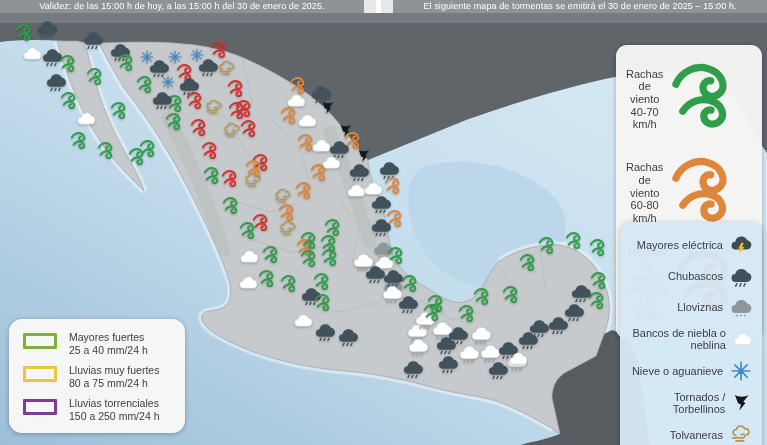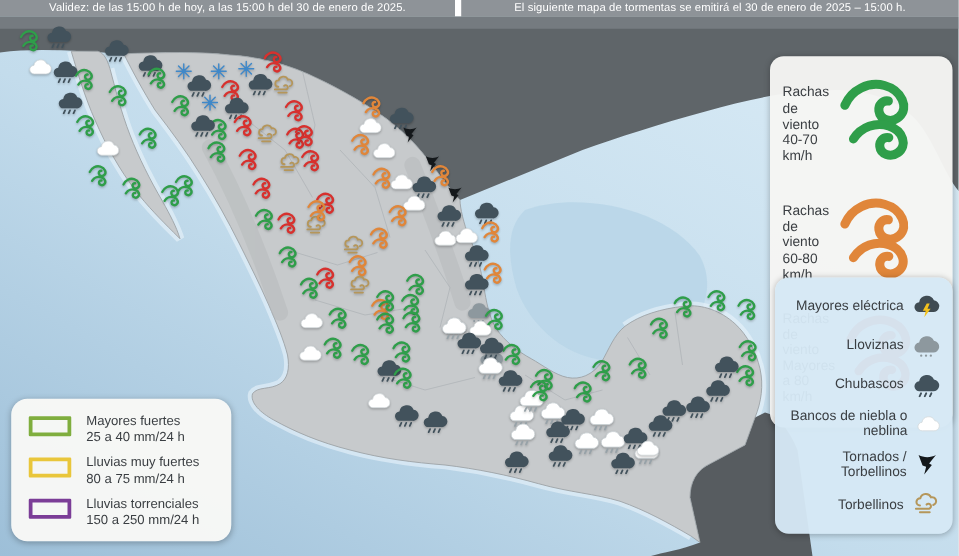--- a/index.html
+++ b/index.html
@@ -1,37 +1,37 @@
 <!DOCTYPE html>
 <html><head>
 <meta charset="utf-8">
 <style>
   html,body{margin:0;padding:0;background:#e8e8e8;}
   #app{position:relative;width:767px;height:445px;overflow:hidden;
        font-family:"Liberation Sans","DejaVu Sans",sans-serif;
        -webkit-font-smoothing:antialiased;}
   
-  .topbar{position:absolute;top:0;left:0;width:767px;height:13px;display:flex;z-index:6;}
+  .topbar{position:absolute;top:0;left:0;width:767px;height:13px;display:flex;z-index:6;gap:12px;}
   .topbar .seg{background:#8e9398;color:#fff;font-size:9px;line-height:13px;
        text-align:center;white-space:nowrap;overflow:hidden;letter-spacing:.1px;}
   .topbar .seg.left{width:364px;}
   .topbar .divider{width:5px;background:#fff;}
   .topbar .seg.right{flex:1;}
   
   #map-svg{position:absolute;top:13px;left:0;width:767px;height:432px;display:block;}
   #icon-layer{position:absolute;top:0;left:0;width:767px;height:445px;z-index:2;pointer-events:none;}
   .map-ic{position:absolute;transform:translate(-50%,-50%);display:block;line-height:0;
        filter:drop-shadow(0 1px 1px rgba(0,0,0,.25));}
   .map-ic svg{display:block;}
   
   .legend{position:absolute;z-index:5;box-shadow:0 1px 5px rgba(0,0,0,.28);}
   #legend-wind{top:45px;right:5px;width:146px;border-radius:11px;
        background:rgba(245,245,243,.97);padding:9px 10px 7px 10px;box-sizing:border-box;}
   .wind-row{display:flex;align-items:center;justify-content:flex-end;margin:2px 0 7px 0;}
-  .wind-row .txt{text-align:left;color:#3a3e42;font-size:11px;line-height:1.15;font-weight:500;}
+  .wind-row .txt{text-align:center;color:#3a3e42;font-size:11px;line-height:1.15;font-weight:500;}
   .wind-row .leg-ic{margin-left:6px;}
   .wind-row .leg-ic svg{width:27px;height:27px;}
   #legend-sym{top:222px;right:5px;width:142px;border-radius:11px;
        background:rgba(213,232,245,.96);padding:12px 10px;box-sizing:border-box;}
   .sym-row{display:flex;align-items:center;justify-content:flex-end;margin:0 0 9px 0;}
   .sym-row:last-child{margin-bottom:0;}
   .sym-row .txt{text-align:right;color:#3a3e42;font-size:11px;line-height:1.1;font-weight:500;max-width:96px;}
   .sym-row .leg-ic{margin-left:7px;width:22px;display:flex;justify-content:center;}
   .sym-row .leg-ic svg{width:21px;height:21px;}
   #legend-rain{top:319px;left:9px;width:176px;border-radius:13px;
@@ -846,53 +846,61 @@
   <div class="legend" id="legend-sym">
     <div class="sym-row">
       <div class="txt">Mayores eléctrica</div>
       <span class="leg-ic" style="color: rgb(63, 75, 82);">
           <svg viewBox="0 0 24 24" style="width:100%;height:100%">
             <use href="#sym-storm"></use>
           </svg>
         </span>
     </div>
     <div class="sym-row">
+      <div class="txt">Chubascos</div>
+      <span class="leg-ic" style="color: rgb(66, 82, 92);">
+          <svg viewBox="0 0 24 24" style="width:100%;height:100%">
+            <use href="#sym-cloud-rain"></use>
+          </svg>
+        </span>
+    </div>
+    <div class="sym-row">
       <div class="txt">Lloviznas</div>
       <span class="leg-ic" style="color: rgb(141, 152, 158);">
           <svg viewBox="0 0 24 24" style="width:100%;height:100%">
             <use href="#sym-cloud-drizzle"></use>
-          </svg>
-        </span>
-    </div>
-    <div class="sym-row">
-      <div class="txt">Chubascos</div>
-      <span class="leg-ic" style="color: rgb(66, 82, 92);">
-          <svg viewBox="0 0 24 24" style="width:100%;height:100%">
-            <use href="#sym-cloud-rain"></use>
           </svg>
         </span>
     </div>
     <div class="sym-row">
       <div class="txt">Bancos de niebla o neblina</div>
       <span class="leg-ic" style="color: rgb(255, 255, 255);">
           <svg viewBox="0 0 24 24" style="width:100%;height:100%">
             <use href="#sym-cloud"></use>
           </svg>
         </span>
     </div>
     <div class="sym-row">
+      <div class="txt">Nieve o aguanieve</div>
+      <span class="leg-ic" style="color: rgb(63, 136, 201);">
+          <svg viewBox="0 0 24 24" style="width:100%;height:100%">
+            <use href="#sym-snow"></use>
+          </svg>
+        </span>
+    </div>
+    <div class="sym-row">
       <div class="txt">Tornados / Torbellinos</div>
       <span class="leg-ic" style="color: rgb(20, 24, 27);">
           <svg viewBox="0 0 24 24" style="width:100%;height:100%">
             <use href="#sym-tornado"></use>
           </svg>
         </span>
     </div>
     <div class="sym-row">
-      <div class="txt">Torbellinos</div>
+      <div class="txt">Tolvaneras</div>
       <span class="leg-ic" style="color: rgb(181, 150, 90);">
           <svg viewBox="0 0 24 24" style="width:100%;height:100%">
             <use href="#sym-dust"></use>
           </svg>
         </span>
     </div>
   </div>
 
   <div class="legend" id="legend-rain">
     <div class="rain-row">

